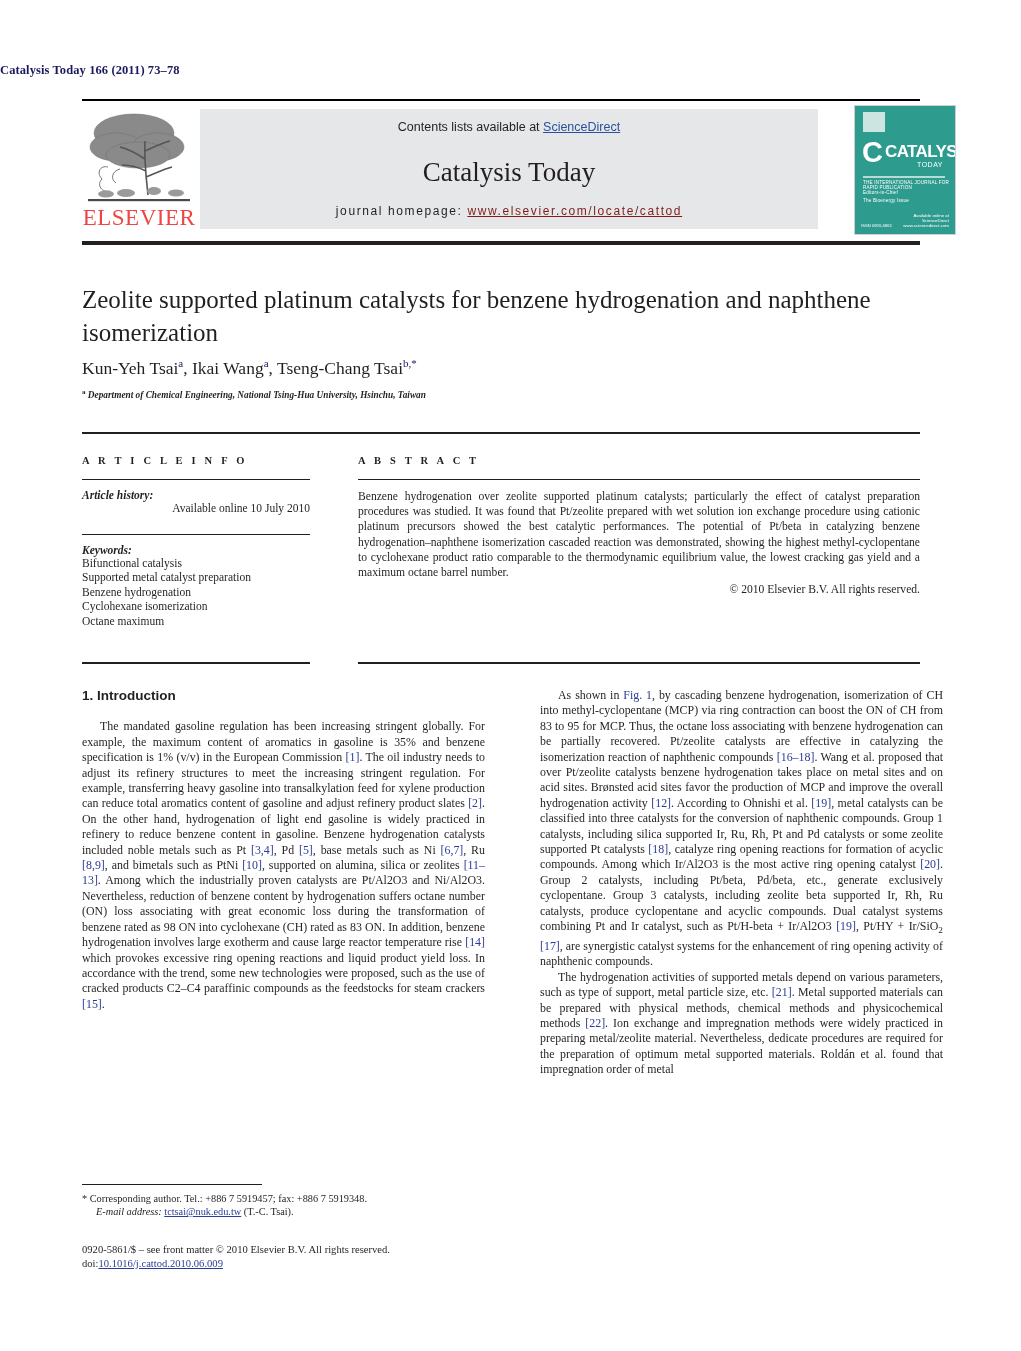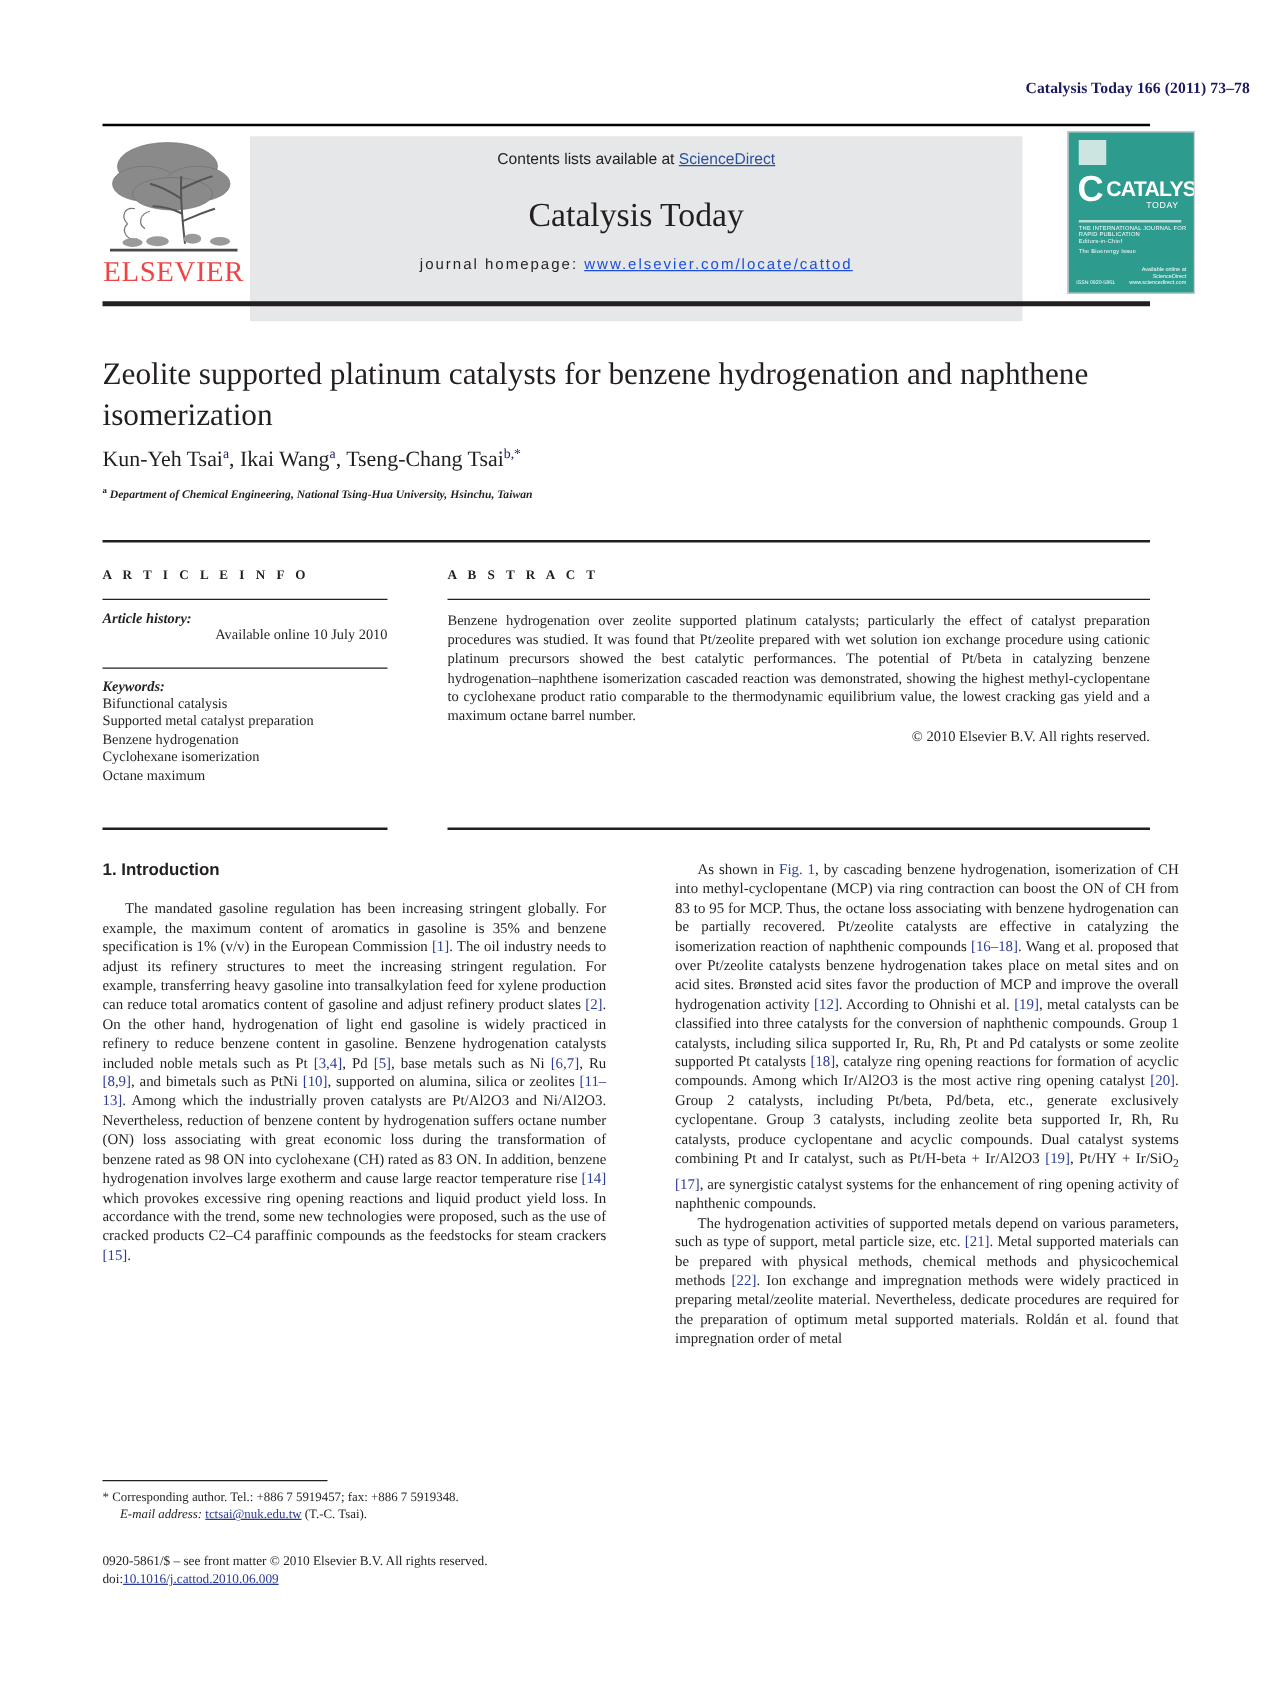--- a/index.html
+++ b/index.html
@@ -20,21 +20,21 @@
     left: 0; top: 0;
     width: 1021px;
     height: 1351px;
   }
 
   
   .runhead {
     position: absolute;
     left: 0; top: 63px;
     width: 1000px;
-    text-align: right;
+    text-align: left;
     font-family: "Liberation Serif", serif;
     font-weight: bold;
     font-size: 12.5px;
     color: #1a1a60;
     letter-spacing: 0.1px;
   }
 
   
   .masthead-rule-top {
     position: absolute;
@@ -64,21 +64,21 @@
     width: 114px;
     text-align: center;
     font-family: "Liberation Serif", serif;
     font-size: 23px;
     letter-spacing: 0.5px;
     color: #ef4444;
   }
   .grey-band {
     position: absolute;
     left: 118px; top: 4px;
-    width: 618px; height: 148px;
+    width: 618px; height: 120px;
     background: #e6e7e8;
   }
   .contents-line {
     position: absolute;
     left: 0; top: 11px;
     width: 618px;
     text-align: center;
     font-family: "Liberation Sans", sans-serif;
     font-size: 12.5px;
     color: #231f20;
@@ -98,21 +98,21 @@
   .homepage-line {
     position: absolute;
     left: 0; top: 95px;
     width: 618px;
     text-align: center;
     font-family: "Liberation Sans", sans-serif;
     font-size: 12px;
     letter-spacing: 1.6px;
     color: #231f20;
   }
-  .homepage-line .url { color: #1d4ed8; }
+  .homepage-line .url { color: #7f1d1d; }
 
   .cover-thumb {
     position: absolute;
     left: 772px; top: 0px;
     width: 100px; height: 128px;
     background: #2e9b8f;
     border: 1px solid #cfcfcf;
     overflow: hidden;
   }
   .cover-mini-logo {

